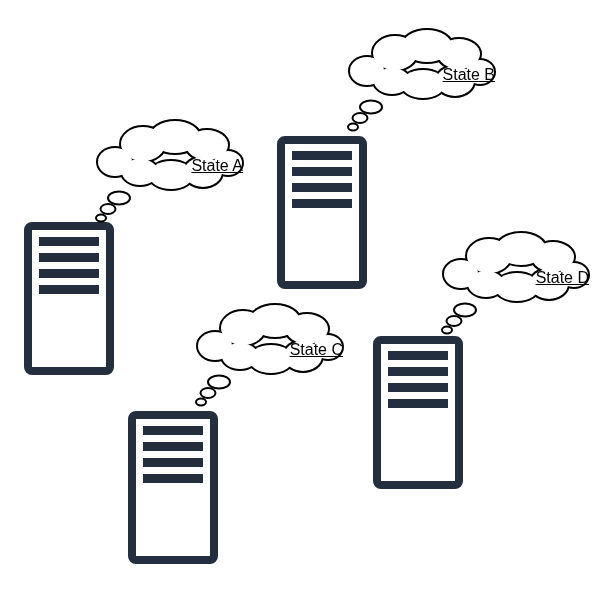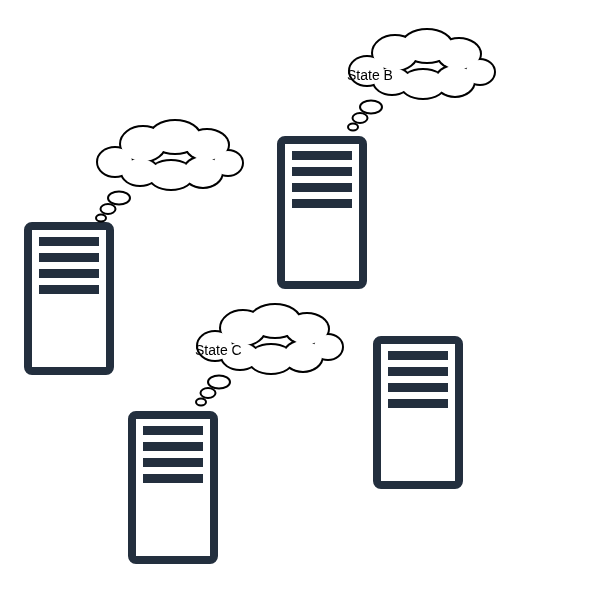--- a/index.html
+++ b/index.html
@@ -58,25 +58,26 @@
   .bubble-layer {
     fill: var(--color-fill, #ffffff);
     stroke: var(--color-outline, #000000);
     stroke-width: 2;
   }
   .cloud-label {
     position: absolute;
     left: 0;
     top: 36px;
     width: 148px;
-    text-align: left;
-    font-size: 14px;
+    text-align: right;
+    font-size: 16px;
     line-height: 24px;
     color: var(--color-label, #000000);
     white-space: nowrap;
+    text-decoration: underline;
   }
   .defs-svg {
     position: absolute;
     width: 0;
     height: 0;
   }
 </style>
 </head>
 <body>
 
@@ -107,20 +108,21 @@
     <div class="stripe"></div>
     <div class="stripe"></div>
     <div class="stripe"></div>
   </div>
   <div class="cloud" style="left:95px; top:118px;">
     <svg class="cloud-svg" viewBox="0 0 150 106">
       <use href="#cloud-union" class="cloud-outline-layer"></use>
       <use href="#cloud-union" class="cloud-fill-layer"></use>
       <use href="#bubble-trail" class="bubble-layer"></use>
     </svg>
+    <span class="cloud-label">State A</span>
   </div>
 
   <div class="server" style="left:277px; top:136px;">
     <div class="stripe"></div>
     <div class="stripe"></div>
     <div class="stripe"></div>
     <div class="stripe"></div>
   </div>
   <div class="cloud" style="left:347px; top:27px;">
     <svg class="cloud-svg" viewBox="0 0 150 106">
@@ -145,14 +147,22 @@
     </svg>
     <span class="cloud-label">State C</span>
   </div>
 
   <div class="server" style="left:373px; top:336px;">
     <div class="stripe"></div>
     <div class="stripe"></div>
     <div class="stripe"></div>
     <div class="stripe"></div>
   </div>
+  <div class="cloud" style="left:441px; top:230px;">
+    <svg class="cloud-svg" viewBox="0 0 150 106">
+      <use href="#cloud-union" class="cloud-outline-layer"></use>
+      <use href="#cloud-union" class="cloud-fill-layer"></use>
+      <use href="#bubble-trail" class="bubble-layer"></use>
+    </svg>
+    <span class="cloud-label">State D</span>
+  </div>
 
 </div>
 
 </body></html>

